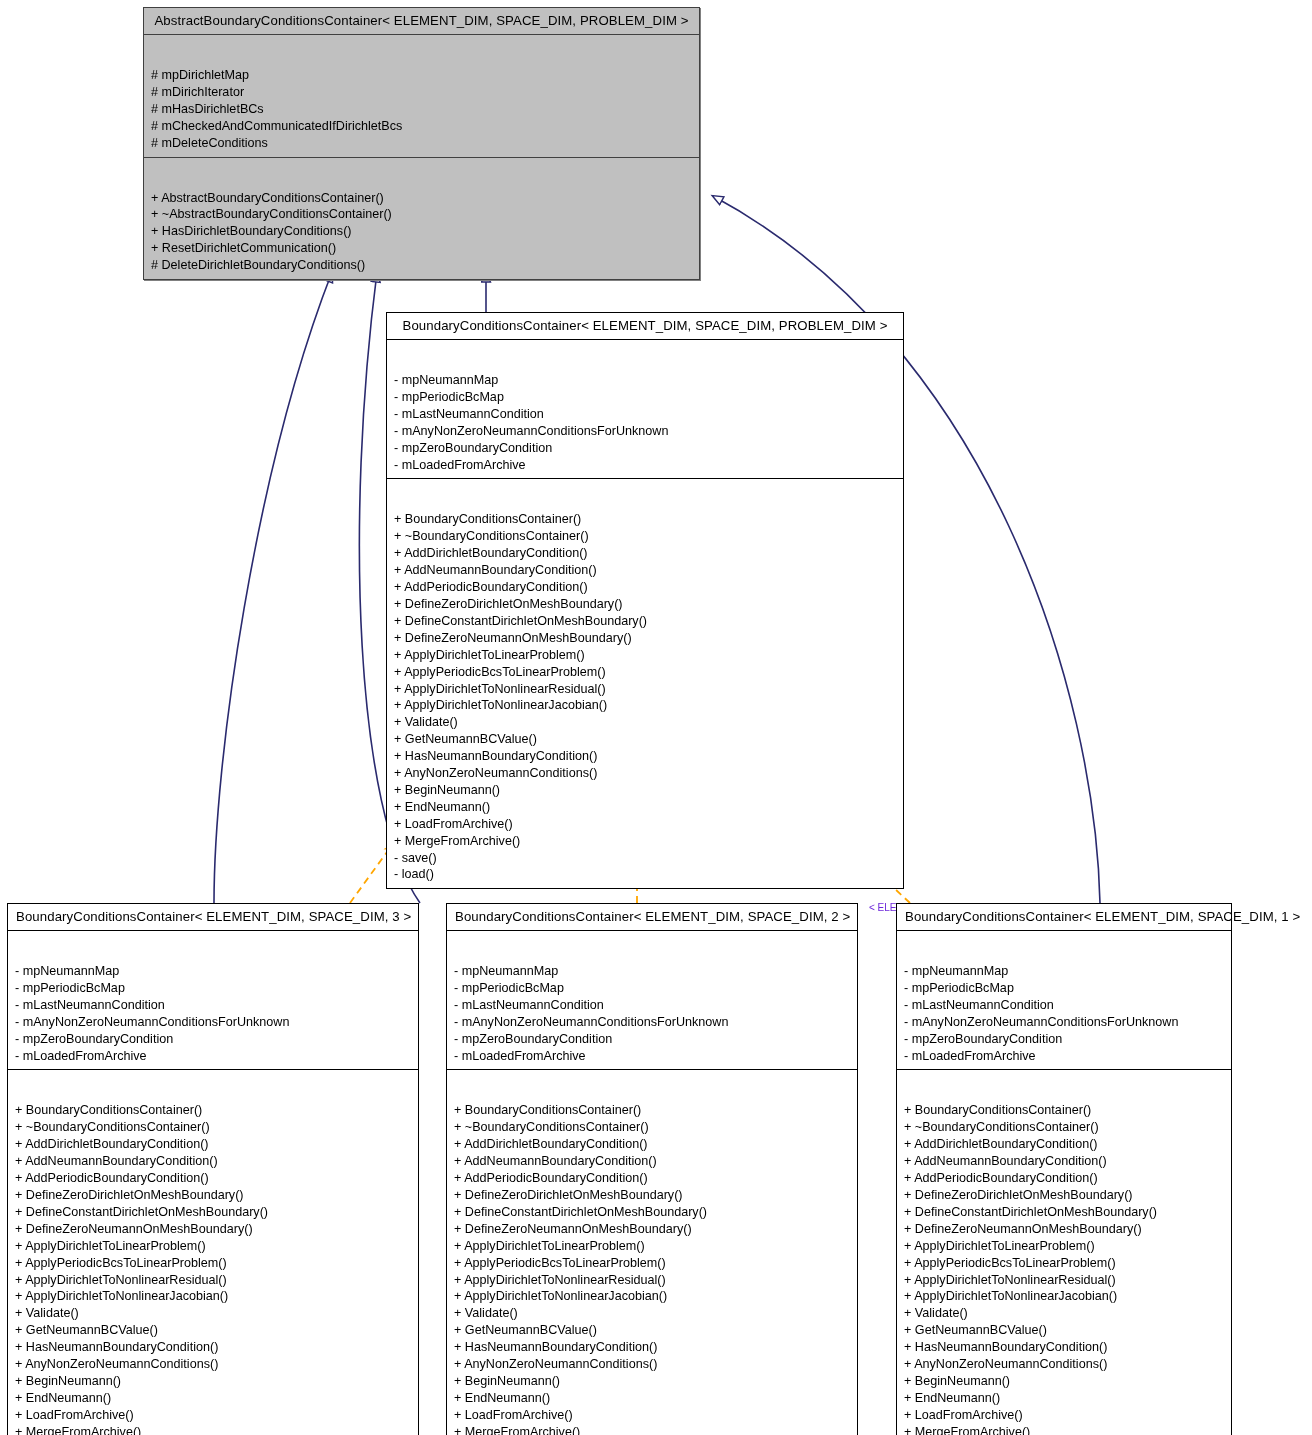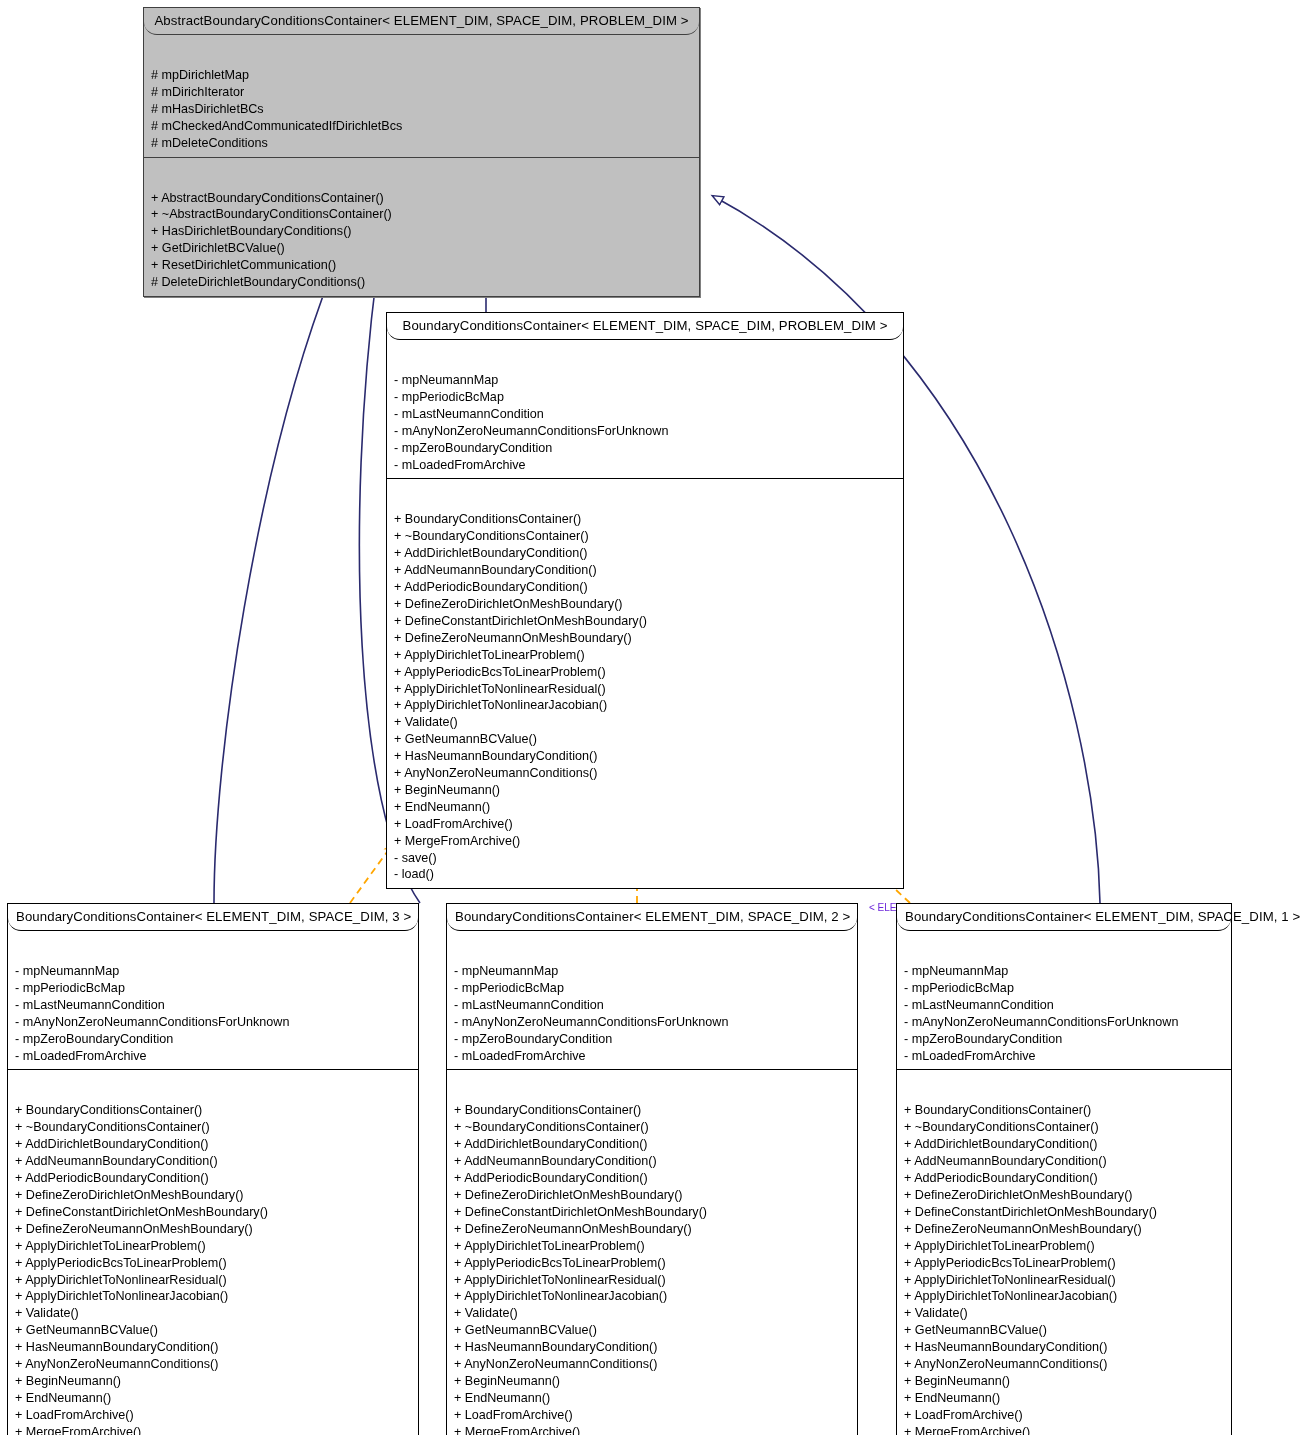--- a/index.html
+++ b/index.html
@@ -35,21 +35,20 @@
   }
   .uml-title{
     box-sizing:border-box;
     text-align:center;
     font-size:13.2px;
     line-height:15px;
     padding:5px 8px 6px 8px;
     color:#000000;
     white-space:nowrap;
     letter-spacing:0.1px;
-    border-radius:13px;
   }
   .uml-box.abstract .uml-title{
     border-bottom:1px solid #404040;
     background:#c0c0c0;
   }
   .uml-box .uml-title{
     border-bottom:1px solid #000000;
   }
   .uml-section{
     box-sizing:border-box;
@@ -115,21 +114,20 @@
       <div class="uml-row"># mpDirichletMap</div>
       <div class="uml-row"># mDirichIterator</div>
       <div class="uml-row"># mHasDirichletBCs</div>
       <div class="uml-row"># mCheckedAndCommunicatedIfDirichletBcs</div>
       <div class="uml-row"># mDeleteConditions</div>
     </div>
     <div class="uml-section uml-ops">
       <div class="uml-row">+ AbstractBoundaryConditionsContainer()</div>
       <div class="uml-row">+ ~AbstractBoundaryConditionsContainer()</div>
       <div class="uml-row">+ HasDirichletBoundaryConditions()</div>
-      <div class="uml-row">+ GetDirichletBCValue()</div>
       <div class="uml-row">+ ResetDirichletCommunication()</div>
       <div class="uml-row"># DeleteDirichletBoundaryConditions()</div>
     </div>
   </div>
 
   <div class="uml-box" style="left:386px; top:312px; width:518px;">
     <div class="uml-title">BoundaryConditionsContainer&lt; ELEMENT_DIM, SPACE_DIM, PROBLEM_DIM &gt;</div>
     <div class="uml-section uml-attrs">
       <div class="uml-row">- mpNeumannMap</div>
       <div class="uml-row">- mpPeriodicBcMap</div>

